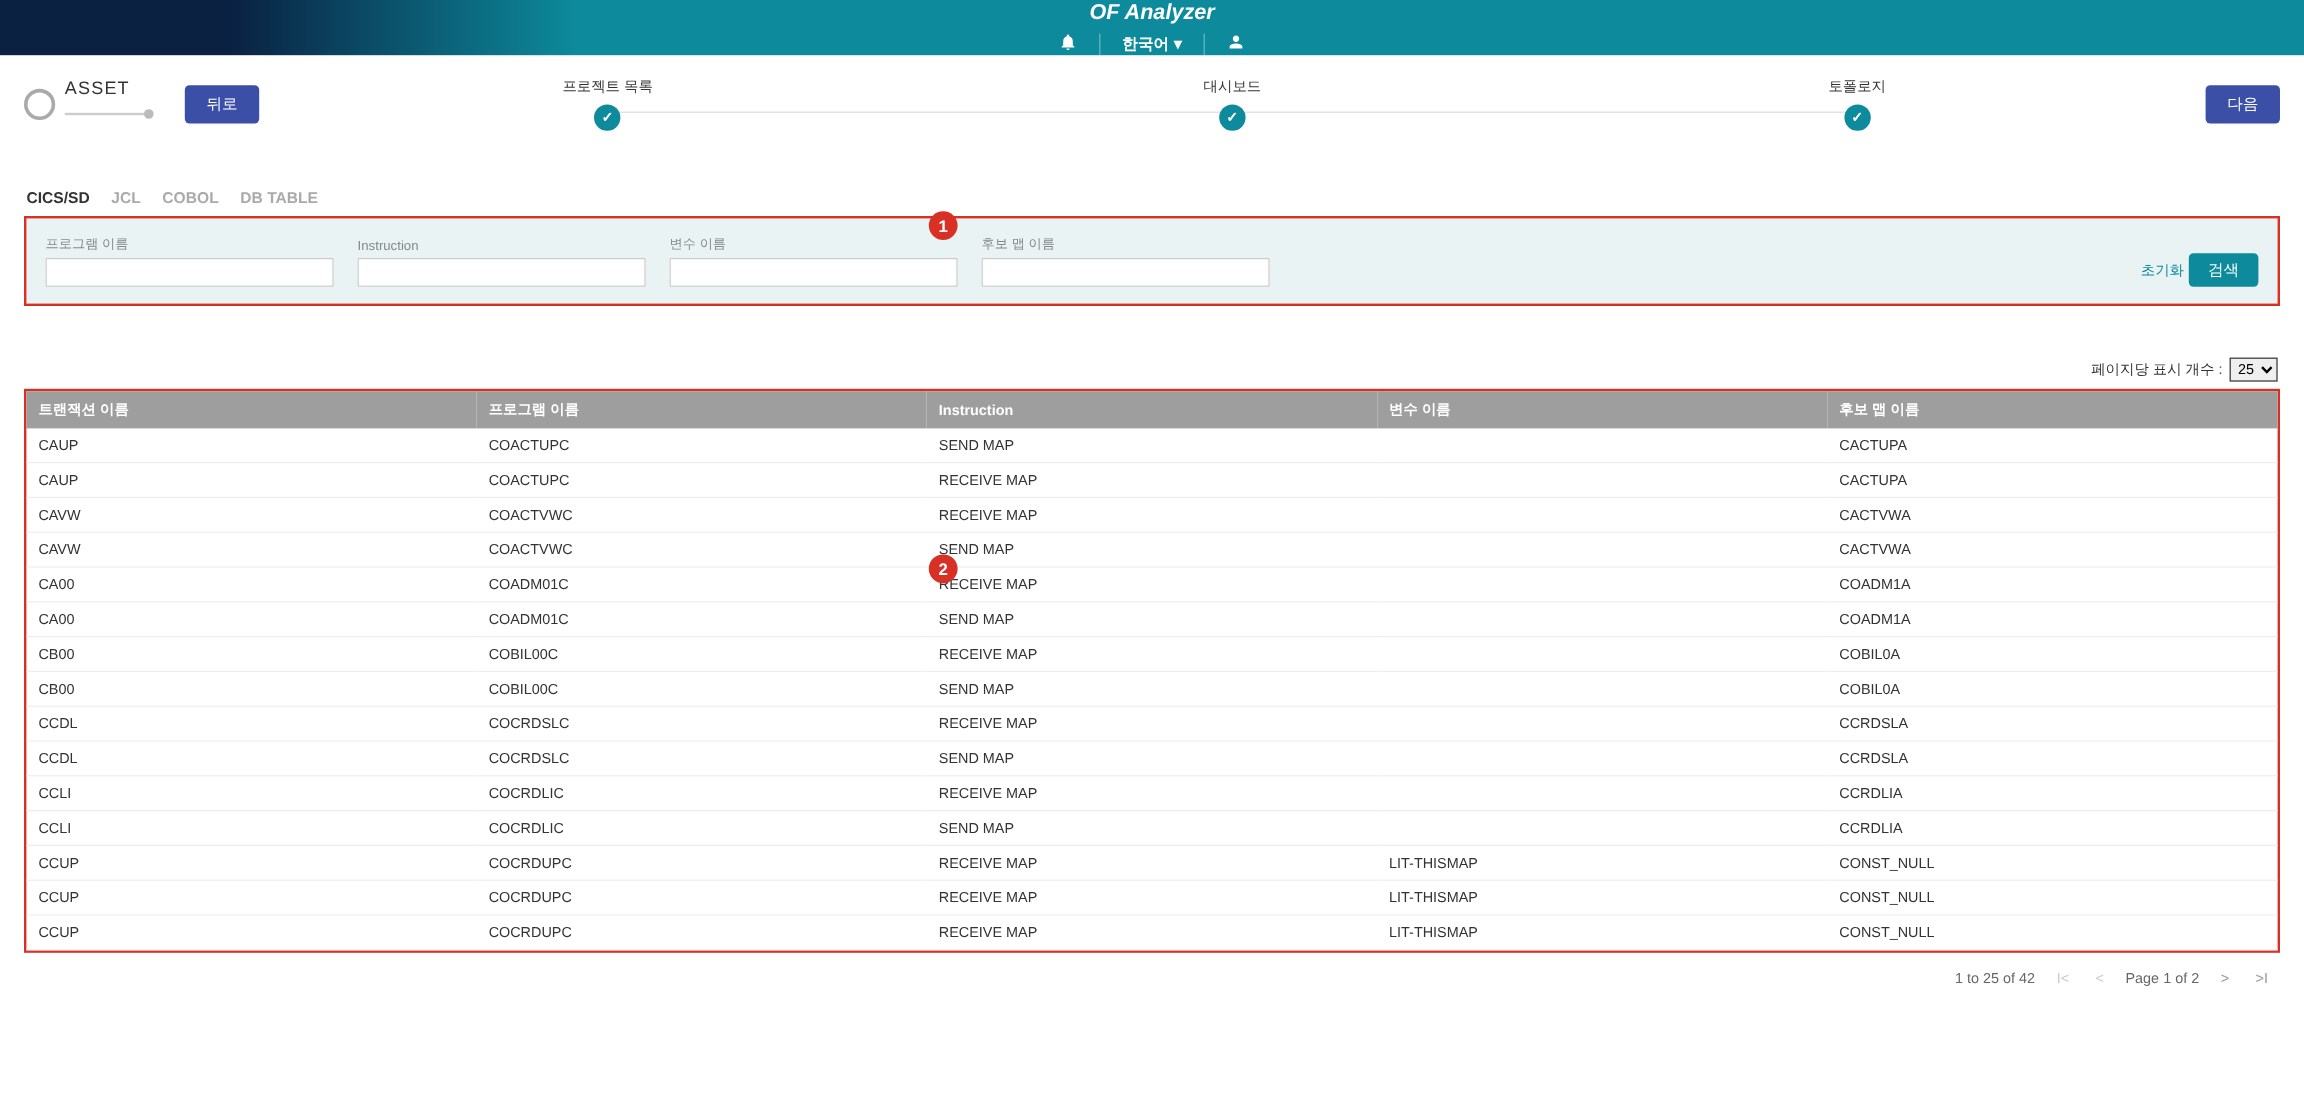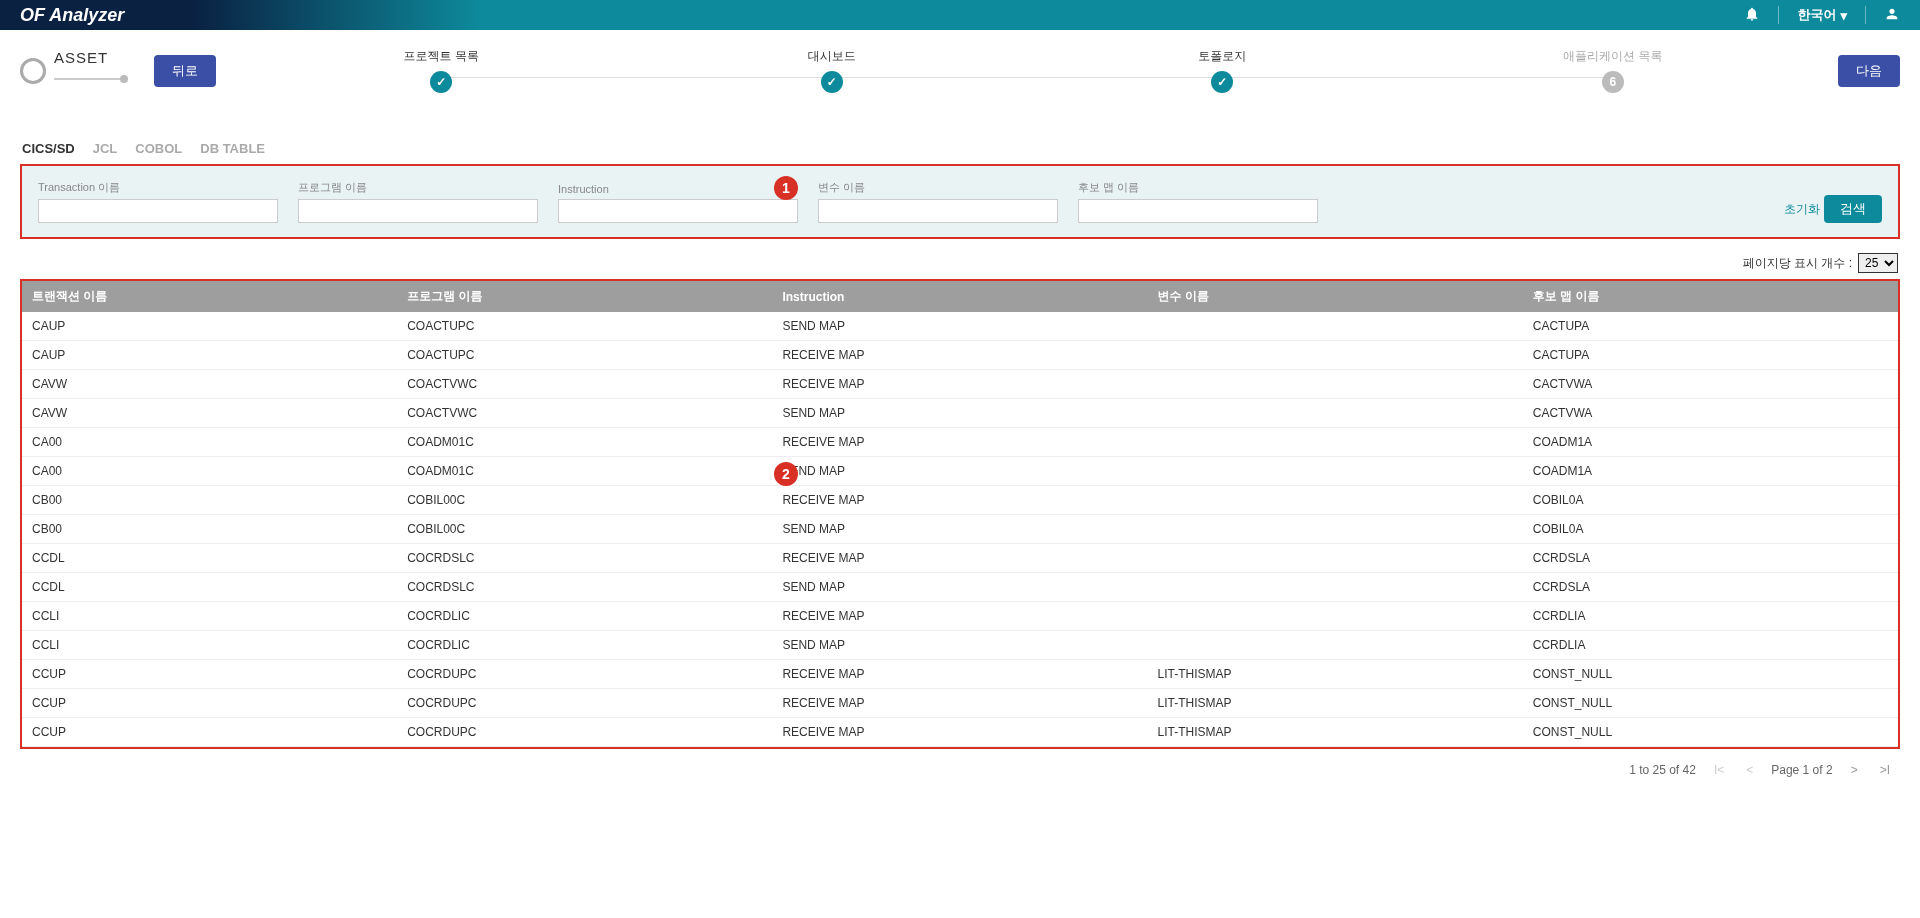--- a/index.html
+++ b/index.html
@@ -1,21 +1,21 @@
 <!DOCTYPE html>
 <html><head>
 <meta charset="utf-8">
 <style>
 * { box-sizing: border-box; margin: 0; padding: 0; }
 body { font-family: -apple-system, BlinkMacSystemFont, "Segoe UI", Arial, sans-serif; background: #fff; color: #333; font-size: 13px; }
 
 .header {
   background: linear-gradient(to right, #0a2142 0%, #0a2142 10%, #0d8a9b 25%, #0d8a9b 100%);
-  height: 30px; display: flex; align-items: center; justify-content: space-between;
-  padding: 0 20px; color: #fff;
+  height: 46px; display: flex; align-items: center; justify-content: space-between;
+  padding: 0 20px; color: #fff; flex-direction: column;
 }
 .logo { font-style: italic; font-weight: bold; font-size: 18px; }
 .header-right { display: flex; align-items: center; gap: 18px; }
 .header-divider { width: 1px; height: 18px; background: rgba(255,255,255,0.4); }
 .lang-sel { display: flex; align-items: center; gap: 4px; font-weight: bold; cursor: pointer; }
 
 .stepper-row {
   display: flex; align-items: center; padding: 18px 20px 10px 20px; gap: 0;
 }
 .asset-block { display: flex; align-items: center; gap: 8px; margin-right: 30px; justify-content: flex-end; }
@@ -56,21 +56,21 @@
 .reset-link { color: #0d8a9b; font-size: 12px; cursor: pointer; }
 
 .callout {
   width: 24px; height: 24px; background: #d93025; color: #fff; border-radius: 50%;
   display: flex; align-items: center; justify-content: center; font-weight: bold; font-size: 14px;
   position: absolute; z-index: 10;
 }
 .callout-1 { top: 176px; left: 774px; }
 .callout-2 { top: 462px; left: 774px; }
 
-.page-size-row { display: flex; justify-content: flex-end; align-items: center; gap: 6px; padding: 14px 22px 6px 22px; font-size: 12px; }
+.page-size-row { display: flex; justify-content: flex-end; align-items: center; gap: 6px; padding: 14px 22px 6px 22px; font-size: 12px; margin-top: 29px; }
 .page-size-row select { border: 1px solid #333; font-size: 12px; padding: 1px 2px; }
 
 .table-wrap { margin: 0 20px; border: 2px solid #d93025; }
 table { width: 100%; border-collapse: collapse; }
 thead th { background: #9e9e9e; color: #fff; text-align: left; font-size: 12px; font-weight: 600; padding: 7px 10px; }
 tbody td { border-bottom: 1px solid #eee; padding: 7px 10px; font-size: 12px; color: #333; }
 
 .pager { display: flex; justify-content: flex-end; align-items: flex-end; gap: 14px; padding: 14px 26px 20px 26px; font-size: 12px; color: #666; }
 .pager .nav { color: #999; cursor: pointer; padding: 0 4px; }
 .pager .nav.disabled { color: #ccc; cursor: default; }
@@ -122,41 +122,33 @@
       <div class="step">
         <div class="step-label">대시보드</div>
         <div class="step-circle done">✓</div>
         <div class="step-line"></div>
       </div>
       <div class="step">
         <div class="step-label">토폴로지</div>
         <div class="step-circle done">✓</div>
         <div class="step-line"></div>
       </div>
-      <div class="step">
-        <div class="step-label disabled">애플리케이션 목록</div>
-        <div class="step-circle pending">6</div>
-      </div>
     </div>
 
   <button class="btn btn-next">다음</button>
 </div>
 
 <div class="tabs" id="tabs-container">
     <span class="tab active">CICS/SD</span>
     <span class="tab">JCL</span>
     <span class="tab">COBOL</span>
     <span class="tab">DB TABLE</span>
   </div>
 
 <div class="filter-panel">
-  <div class="filter-field" style="flex:0 0 240px;">
-    <label>Transaction 이름</label>
-    <input type="text" style="">
-  </div>
   <div class="filter-field" style="flex:0 0 240px;">
     <label>프로그램 이름</label>
     <input type="text" style="">
   </div>
   <div class="filter-field" style="flex:0 0 240px;">
     <label>Instruction</label>
     <input type="text" style="">
   </div>
   <div class="filter-field" style="flex:0 0 240px;">
     <label>변수 이름</label>

